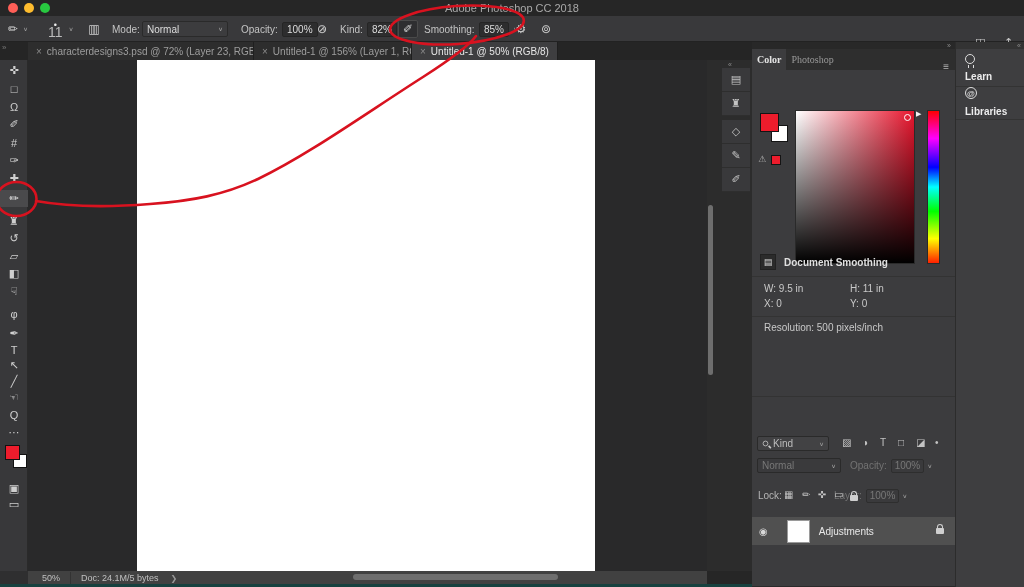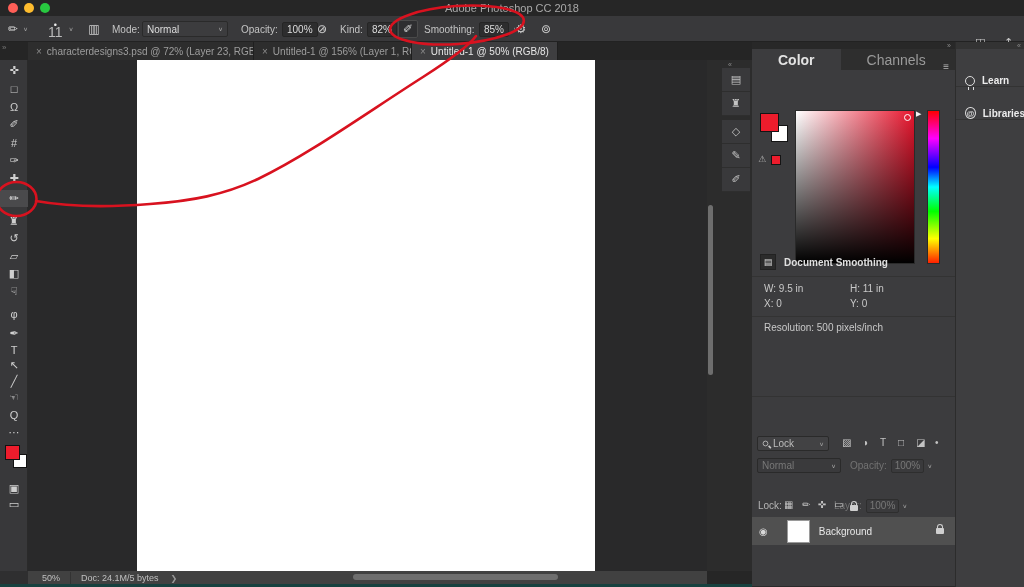--- a/index.html
+++ b/index.html
@@ -66,21 +66,21 @@
   #status-zoom { margin-left:14px; }
   .status-div { width:1px; height:13px; background:#333; margin:0 10px; }
   #hscroll-thumb { position:absolute; left:353px; top:574px; width:205px; height:6px; background:#6e6e6e; border-radius:3px; }
   #tealline { position:absolute; left:0; top:584px; width:752px; height:3px; background:#17413f; }
 
   
   #rightpanels { position:absolute; left:752px; top:42px; width:203px; height:545px; background:#3c3c3e; }
   .collapse-strip { position:absolute; left:0; width:203px; height:7px; background:#282828; color:#8a8a8a;
                     font-size:7px; text-align:right; line-height:7px; padding-right:4px; }
   .ptabbar { position:absolute; left:0; width:203px; height:21px; background:#2e2e2e; display:flex; align-items:stretch; }
-  .ptab { display:flex; align-items:center; padding:0 26px; color:#9a9a9a; font-size:14px; }
+  .ptab { display:flex; align-items:center; padding:0 5px; color:#9a9a9a; font-size:10px;font-family:Liberation Serif, serif; }
   .ptab.active { background:#3c3c3e; color:#e3e3e3; font-weight:bold; }
   .pmenu { position:absolute; right:6px; color:#b5b5b5; font-size:10px; }
 
   
   #color-body { position:absolute; left:0; top:68px; width:203px; height:160px; }
   #cp-fg { position:absolute; left:8px; top:3px; width:19px; height:19px; border:1px solid #141414; z-index:2; }
   #cp-bg { position:absolute; left:19px; top:15px; width:17px; height:17px; background:#fff; border:1px solid #141414; }
   #cp-warn { position:absolute; left:6px; top:44px; color:#b5b5b5; font-size:9px; }
   #cp-warn-sw { position:absolute; left:19px; top:45px; width:10px; height:10px; border:1px solid #141414; }
   #grad-box { position:absolute; left:43px; top:0; width:120px; height:154px; border:1px solid #2a2a2a; }
@@ -108,21 +108,21 @@
   .eye-icon { margin-left:7px; color:#d8d8d8; font-size:10px; }
   .lock-glyph { position:relative; display:inline-block; width:8px; height:6px; background:#cfcfcf; border-radius:1px; }
   .lock-glyph::before { content:""; position:absolute; left:1px; top:-4px; width:4px; height:4px;
                         border:1.5px solid #cfcfcf; border-bottom:none; border-radius:3px 3px 0 0; }
   #layers-bottom { position:absolute; left:0; top:155px; width:203px; height:22px; background:#333335;
                    border-top:1px solid #2a2a2a; }
 
   
   #rightdock { position:absolute; left:955px; top:42px; width:69px; height:545px; background:#3e3e40; border-left:1px solid #2c2c2c; }
   .dock-item { position:absolute; left:0; width:69px; height:33px; border-bottom:1px solid #333;
-               display:flex; align-items:flex-end; gap:7px; padding-left:9px; color:#ececec; font-size:10px; font-weight:bold; }
+               display:flex; align-items:flex-start; gap:7px; padding-left:9px; color:#ececec; font-size:10px; font-weight:bold;flex-direction:column; }
   .bulb { width:10px; height:10px; border:1px solid #ddd; border-radius:50%; position:relative; }
   .bulb::after { content:""; position:absolute; left:2px; top:10px; width:4px; height:3px; border-left:1px solid #ddd; border-right:1px solid #ddd; }
   .cc-swirl { width:12px; height:12px; border:1px solid #ddd; border-radius:50%; display:flex; align-items:center;
               justify-content:center; font-size:8px; color:#ddd; }
 
   
   .app-icon { position:absolute; top:20px; color:#c9c9c9; font-size:11px; }
   .mag-icon { display:inline-block; width:7px; height:7px; border:1.5px solid #c9c9c9; border-radius:50%; position:relative; }
   .mag-icon::after { content:""; position:absolute; left:6px; top:6px; width:4px; height:1.5px; background:#c9c9c9; transform:rotate(45deg); }
 
@@ -268,21 +268,21 @@
     <span style="margin-left:12px; color:#9a9a9a; font-size:8px">❯</span>
   </div>
   <div id="hscroll-thumb"></div>
   <div id="tealline"></div>
 
   <div id="rightpanels">
 
     <div class="collapse-strip" style="top:0"><span>»</span></div>
     <div class="ptabbar" style="top:7px">
       <div class="ptab active">Color</div>
-      <div class="ptab">Channels</div>
+      <div class="ptab">Photoshop</div>
       <span class="pmenu" style="top:12px">≡</span>
     </div>
     <div id="color-body">
       <div id="cp-fg" style="background: rgb(237, 28, 44);"></div>
       <div id="cp-bg"></div>
       <span id="cp-warn">⚠</span>
       <div id="cp-warn-sw" style="background: rgb(237, 28, 44);"></div>
       <div id="grad-box" style="background: linear-gradient(rgba(0, 0, 0, 0) 0%, rgb(0, 0, 0) 100%), linear-gradient(to right, rgb(255, 255, 255) 0%, rgb(232, 22, 46) 100%);">
         <div id="grad-ring"></div>
       </div>
@@ -305,21 +305,21 @@
     </div>
     <div class="hr" style="top:274px"></div>
     <div class="prop-row" style="top:280px; padding-left:12px">Resolution: 500 pixels/inch</div>
     <div class="hr" style="top:354px"></div>
 
     <div id="layers-body" style="position:absolute; left:0; top:389px; width:203px; height:198px">
       <div class="lr-row" style="top:4px; height:17px">
         <div class="mini-select" style="margin-left:5px; width:72px; justify-content:space-between">
           <span style="display:flex; align-items:center; gap:4px">
               <span class="mag-icon" style="transform:scale(.8)"></span>
-              <span>Lock</span>
+              <span>Kind</span>
             </span>
           <span class="chev">∨</span>
         </div>
         <span id="filter-icons">
             <span class="fl-icon" style="left: 90px; top: 2px;">▨</span>
             <span class="fl-icon" style="left: 110px; top: 2px;">◑</span>
             <span class="fl-icon" style="left: 128px; top: 2px;">T</span>
             <span class="fl-icon" style="left: 146px; top: 2px;">□</span>
             <span class="fl-icon" style="left: 164px; top: 2px;">◪</span>
             <span class="fl-icon" style="left: 183px; top: 2px;">•</span>
@@ -327,37 +327,37 @@
       </div>
       <div class="lr-row" style="top:26px; height:17px">
         <div class="mini-select dim" style="margin-left:5px; width:84px; justify-content:space-between">
           <span>Normal</span>
             <span class="chev">∨</span>
         </div>
         <span class="dim" style="margin-left:9px">Opacity:</span>
         <span class="mini-val" style="margin-left:4px">100%</span>
         <span class="chev" style="margin-left:3px">∨</span>
       </div>
-      <div class="lr-row" style="top:66px; height:17px">
+      <div class="lr-row" style="top:56px; height:17px">
         <span style="margin-left:6px; color:#b5b5b5">Lock:</span>
         <span id="lock-icons">
             <span class="fl-icon" style="left: 32px; top: 2px;">▦</span>
             <span class="fl-icon" style="left: 50px; top: 2px;">✏</span>
             <span class="fl-icon" style="left: 66px; top: 2px;">✜</span>
             <span class="fl-icon" style="left: 82px; top: 2px;">▭</span>
             <span class="fl-icon" style="left: 98px; top: 2px;"><span class="lock-glyph" style="top:3px"></span></span>
           </span>
         <span class="dim" style="margin-left:52px">Layer:</span>
         <span class="mini-val" style="margin-left:4px">100%</span>
         <span class="chev" style="margin-left:3px">∨</span>
       </div>
       <div id="layer-row">
         <span class="eye-icon">◉</span>
         <div id="layer-thumb"></div>
-        <span style="margin-left:9px; color:#e8e8e8">Background</span>
+        <span style="margin-left:9px; color:#e8e8e8">Adjustments</span>
         <span class="lock-glyph" style="position:absolute; right:11px"></span>
       </div>
       <div id="layers-bottom"></div>
     </div>
   </div>
 
   <div id="rightdock">
     <div class="collapse-strip" style="top:0; width:69px; background:#333"><span>«</span></div>
     <div class="dock-item" style="top:12px">
       <span class="bulb"></span>

